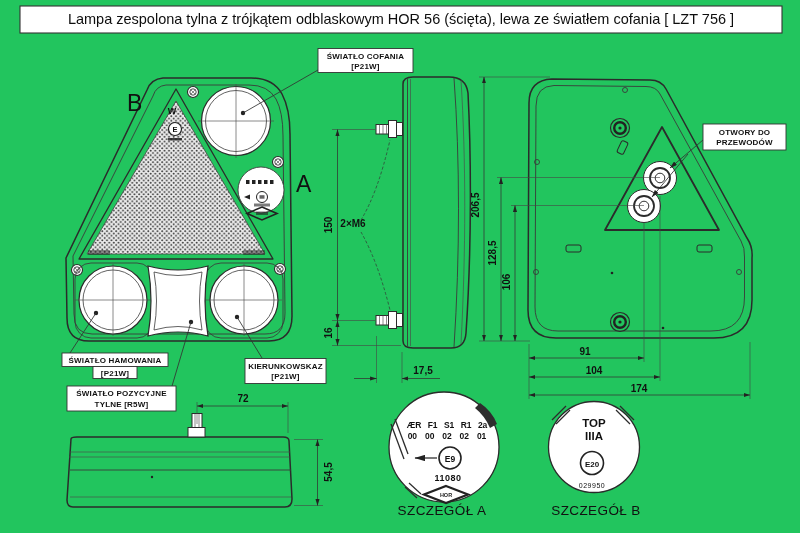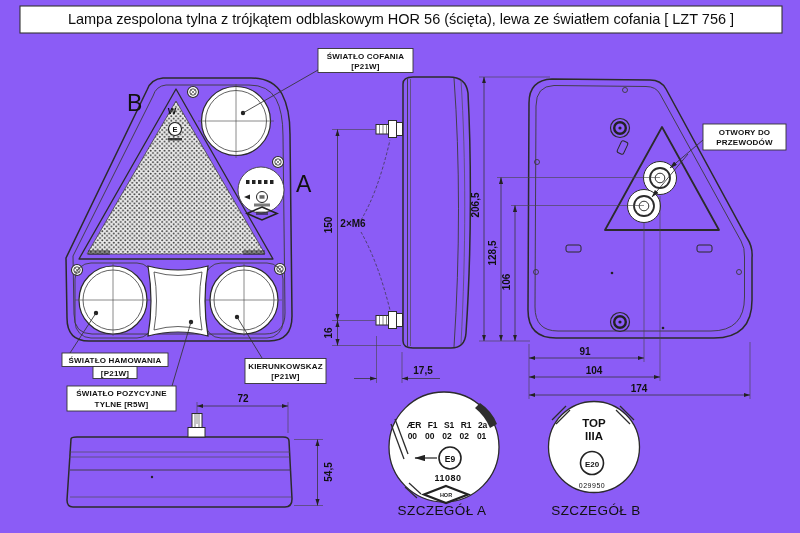--- a/index.html
+++ b/index.html
@@ -1,16 +1,16 @@
 <!DOCTYPE html>
 <html><head>
 <meta charset="utf-8">
 <style>
   html,body{margin:0;padding:0;background:#ffffff;}
-  .stage{width:800px;height:533px;position:relative;background:#8b5cf6;overflow:hidden;}
+  .stage{width:800px;height:533px;position:relative;background:#22c55e;overflow:hidden;}
   svg{display:block;font-family:"Liberation Sans","DejaVu Sans",sans-serif;}
   .ln   {stroke:#2b2b2b;fill:none;stroke-width:1.5;}
   .ln2  {stroke:#3a3a3a;fill:none;stroke-width:0.9;}
   .thin {stroke:#4a4a4a;fill:none;stroke-width:0.65;}
   .dim  {stroke:#333;fill:none;stroke-width:0.75;}
   .ext  {stroke:#444;fill:none;stroke-width:0.6;}
   .lead {stroke:#333;fill:none;stroke-width:0.85;}
   .dash {stroke:#333;fill:none;stroke-width:0.7;stroke-dasharray:3 2;}
   .dimtxt{font-size:10px;font-weight:700;fill:#111;}
   .callout{font-size:8px;font-weight:700;fill:#111;letter-spacing:.2px;}

